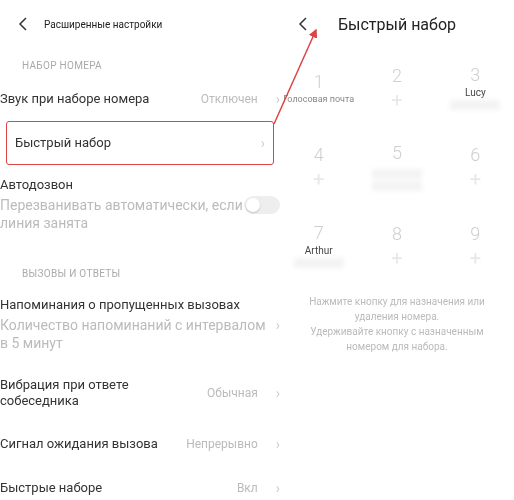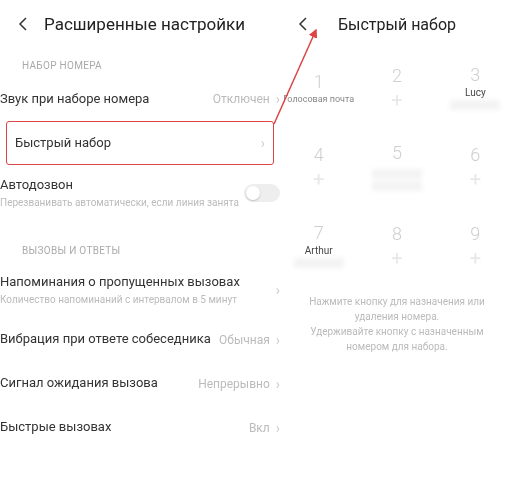--- a/index.html
+++ b/index.html
@@ -25,21 +25,21 @@
       align-items: center;
       height: 48px;
       padding: 0 8px;
     }
     .back-btn {
       width: 32px; height: 32px;
       display: flex; align-items: center; justify-content: center;
       color: #222;
     }
     .hdr-title {
-      font-size: 17px;
+      font-size: 10px;
       color: #222;
       margin-left: 4px;
       font-weight: 400;
     }
     .hdr-title-center {
       font-size: 16px;
       color: #222;
       font-weight: 400;
       flex: 1;
       text-align: center;
@@ -63,29 +63,29 @@
       min-height: 44px;
       position: relative;
     }
     .row-text { flex: 1; }
     .row-title {
       font-size: 13px;
       color: #333;
       line-height: 1.3;
     }
     .row-sub {
-      font-size: 10px;
+      font-size: 14px;
       color: #bbb;
       margin-top: 2px;
       line-height: 1.3;
     }
     .row-value {
       font-size: 12px;
       color: #bbb;
-      margin-right: 6px;
+      margin-right: 18px;
     }
     .chev {
       color: #ccc;
       font-size: 14px;
     }
 
     
     .highlight {
       border: 1px solid #d44;
       border-radius: 3px;
@@ -238,21 +238,21 @@
   <div class="row">
     <div class="row-text">
         <div class="row-title">Сигнал ожидания вызова</div>
       </div>
     <div class="row-value">Непрерывно</div>
     <div class="chev">›</div>
   </div>
 
   <div class="row">
     <div class="row-text">
-        <div class="row-title">Быстрые вызовах</div>
+        <div class="row-title">Быстрые наборе</div>
       </div>
     <div class="row-value">Вкл</div>
     <div class="chev">›</div>
   </div>
 
 </div>
 
 <div class="screen-right">
   <div class="hdr">
     <div class="back-btn">

